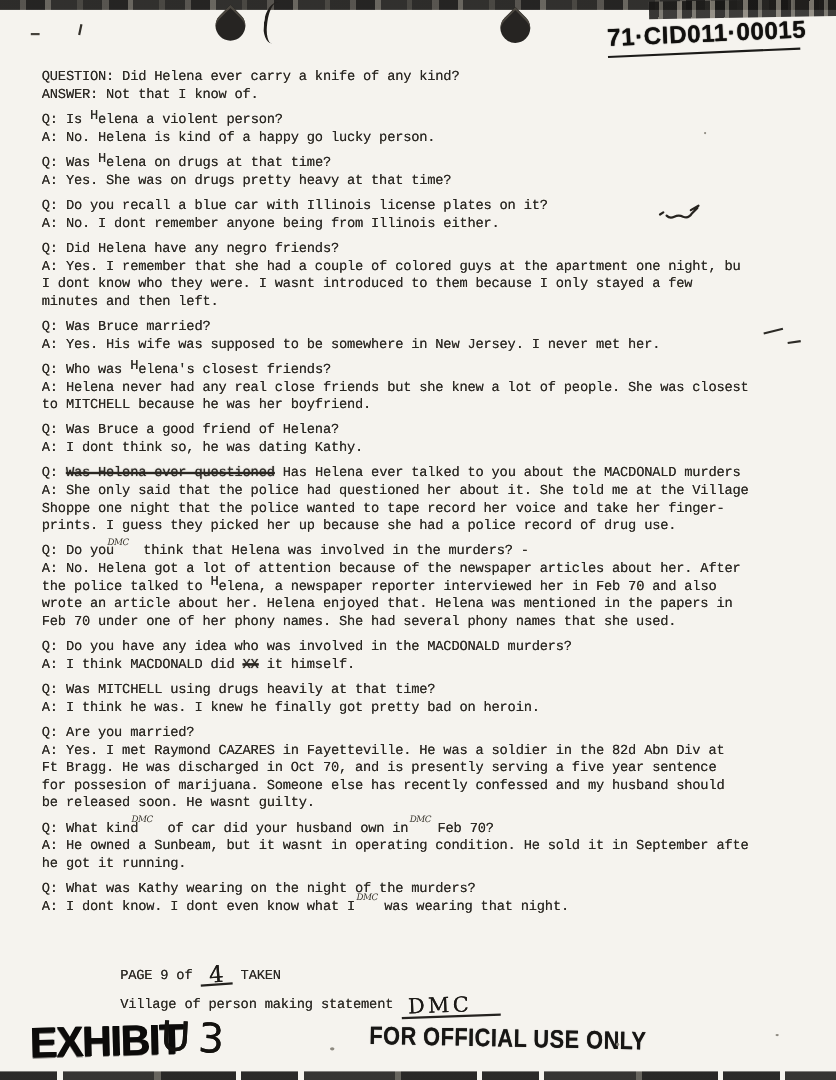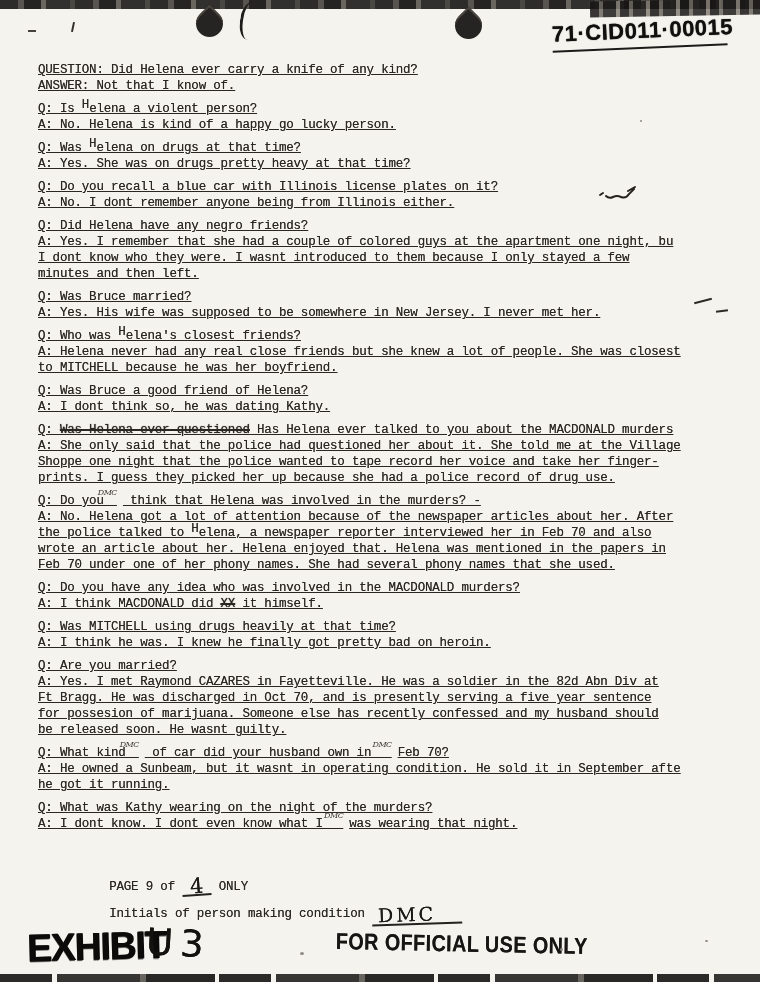--- a/index.html
+++ b/index.html
@@ -31,21 +31,21 @@
   
   .typed{font-size:12.5px;line-height:16px;letter-spacing:-.2px;
          text-shadow:0 0 .6px rgba(42,39,34,.75);white-space:pre;}
   .doc-header{position:absolute;left:38px;top:33px;}
   .stamp-number{position:absolute;left:552px;top:18px;width:175px;
     font-family:"Liberation Sans","DejaVu Sans",sans-serif;font-weight:bold;
     font-size:22px;letter-spacing:.5px;color:#11100e;transform:rotate(-2.5deg);
     border-bottom:2px solid #1c1b19;padding-bottom:3px;text-shadow:0 0 1px #11100e;}
 
   .qa-wrap{position:absolute;left:38px;top:62px;width:722px;overflow:hidden;}
-  .qa-block{margin-bottom:7px;text-decoration:underline;}
+  .qa-block{margin-bottom:7px;}
   .line{height:16px;overflow:visible;}
   .line span{display:inline;}
   .strike{text-decoration:line-through;text-decoration-thickness:1.5px;text-shadow:0 0 1px rgba(42,39,34,.9);}
   .raised{position:relative;top:-4px;}
   .note{display:inline-block;width:0;overflow:visible;position:relative;top:-9px;left:-6px;
     font-family:"DejaVu Serif",serif;font-style:italic;font-size:8px;letter-spacing:-.5px;
     color:#3a372f;white-space:nowrap;text-shadow:none;transform:rotate(-6deg);}
 
   
   .footer-page{position:absolute;left:80px;top:860px;}
@@ -91,24 +91,24 @@
     <svg width="46" height="22" viewBox="0 0 46 22">
       <path d="M2 13 l3 -2 m3 3 q3 3 7 1 q4 -2 8 0 q5 2 8 -3 l5 -5 m-6 2 l7 -4" stroke="#26231f" stroke-width="2" fill="none" stroke-linecap="round"></path>
     </svg>
   </div>
   <div class="pen-dash1"></div>
   <div class="pen-dash2"></div>
 
   <div class="qa-wrap typed" id="qa-container"><div class="qa-block"><div class="line"><span>QUESTION: Did Helena ever carry a knife of any kind?</span></div><div class="line"><span>ANSWER: Not that I know of.</span></div></div><div class="qa-block"><div class="line"><span>Q: Is </span><span class="raised">H</span><span>elena a violent person?</span></div><div class="line"><span>A: No. Helena is kind of a happy go lucky person.</span></div></div><div class="qa-block"><div class="line"><span>Q: Was </span><span class="raised">H</span><span>elena on drugs at that time?</span></div><div class="line"><span>A: Yes. She was on drugs pretty heavy at that time?</span></div></div><div class="qa-block"><div class="line"><span>Q: Do you recall a blue car with Illinois license plates on it?</span></div><div class="line"><span>A: No. I dont remember anyone being from Illinois either.</span></div></div><div class="qa-block"><div class="line"><span>Q: Did Helena have any negro friends?</span></div><div class="line"><span>A: Yes. I remember that she had a couple of colored guys at the apartment one night, bu</span></div><div class="line"><span>I dont know who they were. I wasnt introduced to them because I only stayed a few</span></div><div class="line"><span>minutes and then left.</span></div></div><div class="qa-block"><div class="line"><span>Q: Was Bruce married?</span></div><div class="line"><span>A: Yes. His wife was supposed to be somewhere in New Jersey. I never met her.</span></div></div><div class="qa-block"><div class="line"><span>Q: Who was </span><span class="raised">H</span><span>elena's closest friends?</span></div><div class="line"><span>A: Helena never had any real close friends but she knew a lot of people. She was closest</span></div><div class="line"><span>to MITCHELL because he was her boyfriend.</span></div></div><div class="qa-block"><div class="line"><span>Q: Was Bruce a good friend of Helena?</span></div><div class="line"><span>A: I dont think so, he was dating Kathy.</span></div></div><div class="qa-block"><div class="line"><span>Q: </span><span class="strike">Was Helena ever questioned</span><span> Has Helena ever talked to you about the MACDONALD murders</span></div><div class="line"><span>A: She only said that the police had questioned her about it. She told me at the Village</span></div><div class="line"><span>Shoppe one night that the police wanted to tape record her voice and take her finger-</span></div><div class="line"><span>prints. I guess they picked her up because she had a police record of drug use.</span></div></div><div class="qa-block"><div class="line"><span>Q: Do you</span><span class="note">DMC</span><span> think that Helena was involved in the murders? -</span></div><div class="line"><span>A: No. Helena got a lot of attention because of the newspaper articles about her. After</span></div><div class="line"><span>the police talked to </span><span class="raised">H</span><span>elena, a newspaper reporter interviewed her in Feb 70 and also</span></div><div class="line"><span>wrote an article about her. Helena enjoyed that. Helena was mentioned in the papers in</span></div><div class="line"><span>Feb 70 under one of her phony names. She had several phony names that she used.</span></div></div><div class="qa-block"><div class="line"><span>Q: Do you have any idea who was involved in the MACDONALD murders?</span></div><div class="line"><span>A: I think MACDONALD did </span><span class="strike">XX</span><span> it himself.</span></div></div><div class="qa-block"><div class="line"><span>Q: Was MITCHELL using drugs heavily at that time?</span></div><div class="line"><span>A: I think he was. I knew he finally got pretty bad on heroin.</span></div></div><div class="qa-block"><div class="line"><span>Q: Are you married?</span></div><div class="line"><span>A: Yes. I met Raymond CAZARES in Fayetteville. He was a soldier in the 82d Abn Div at</span></div><div class="line"><span>Ft Bragg. He was discharged in Oct 70, and is presently serving a five year sentence</span></div><div class="line"><span>for possesion of marijuana. Someone else has recently confessed and my husband should</span></div><div class="line"><span>be released soon. He wasnt guilty.</span></div></div><div class="qa-block"><div class="line"><span>Q: What kind</span><span class="note">DMC</span><span> of car did your husband own in </span><span class="note">DMC</span><span>Feb 70?</span></div><div class="line"><span>A: He owned a Sunbeam, but it wasnt in operating condition. He sold it in September afte</span></div><div class="line"><span>he got it running.</span></div></div><div class="qa-block"><div class="line"><span>Q: What was Kathy wearing on the night of the murders?</span></div><div class="line"><span>A: I dont know. I dont even know what I </span><span class="note">DMC</span><span>was wearing that night.</span></div></div></div>
 
   <div class="typed footer-page">
-    <span>PAGE 9 of</span><span> </span><span class="hand hand-4">4</span><span> </span><span>ONLY</span>
+    <span>PAGE 9 of</span><span> </span><span class="hand hand-4">4</span><span> </span><span>TAKEN</span>
   </div>
   <div class="typed footer-initials">
-    <span>Initials of person making condition</span><span> </span><span class="hand hand-dmc">DMC</span>
+    <span>Village of person making statement</span><span> </span><span class="hand hand-dmc">DMC</span>
   </div>
 
   <div class="exhibit-stamp">EXHIBIT</div>
   <div class="exhibit-value">U3</div>
   <div class="official-stamp">FOR OFFICIAL USE ONLY</div>
 
   <div class="bottom-bar"></div>
 
   <div class="speck" style="left:705px;top:940px;width:3px;height:2px;"></div>
   <div class="speck" style="left:300px;top:952px;width:4px;height:3px;"></div>

